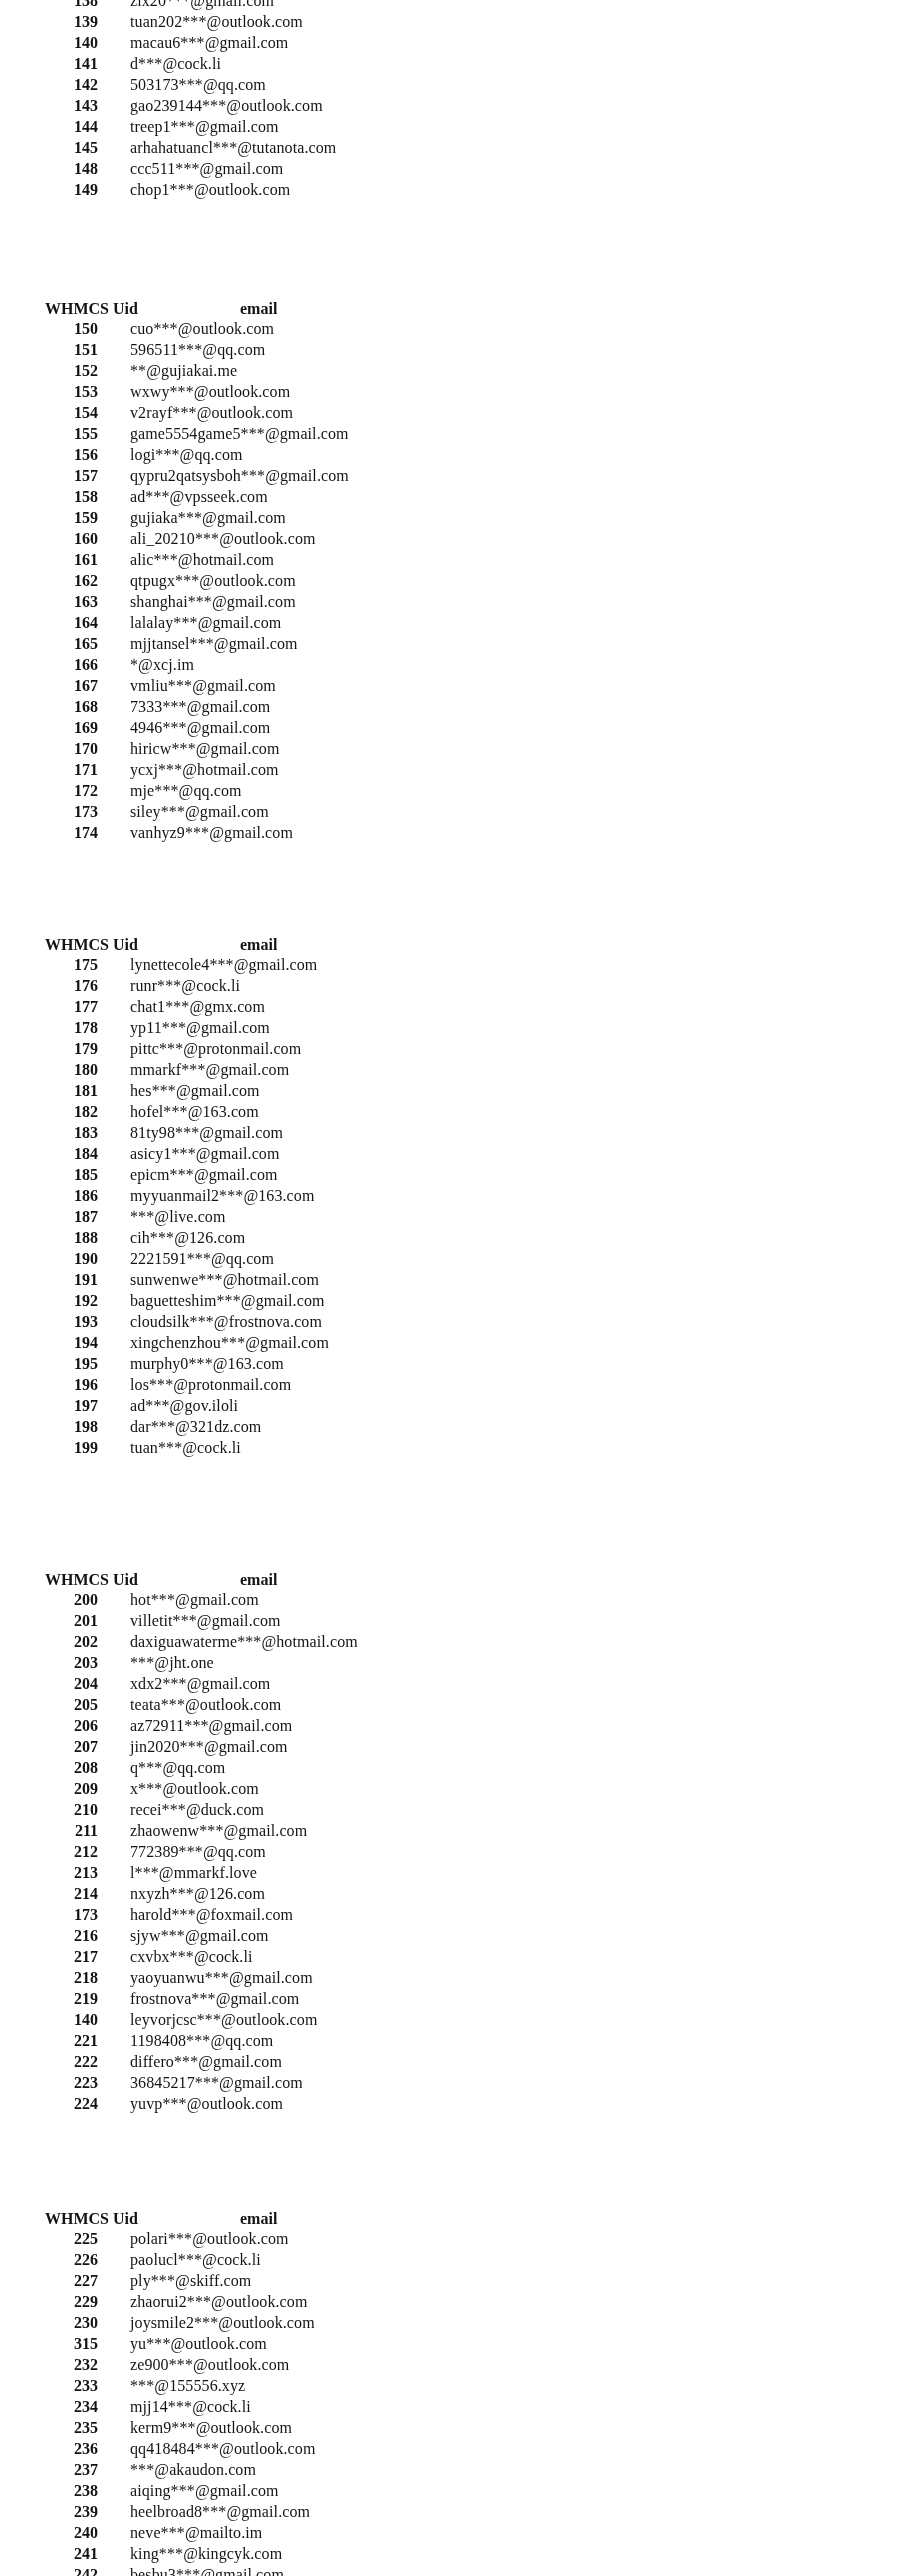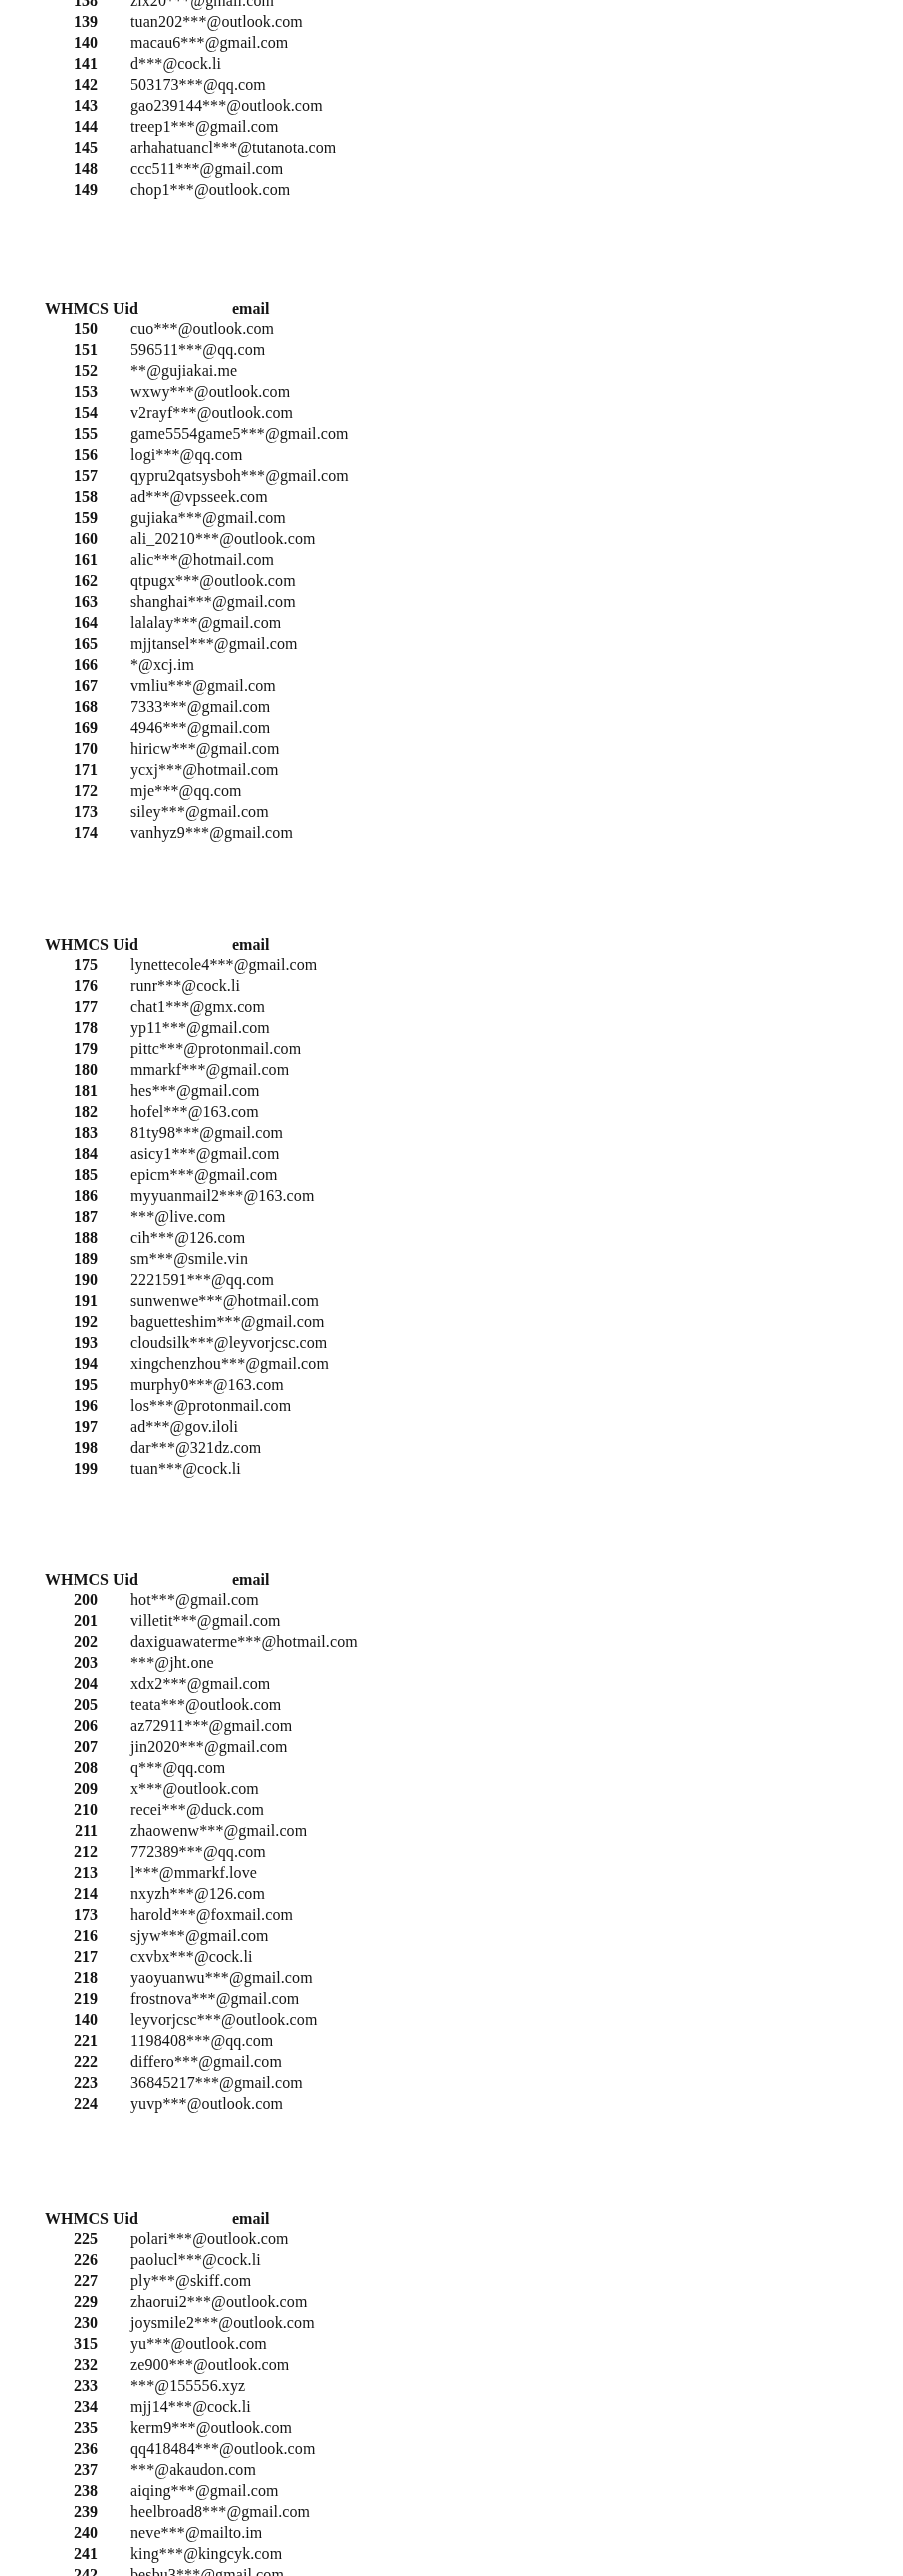--- a/index.html
+++ b/index.html
@@ -9,21 +9,21 @@
     font-family:"Liberation Serif","DejaVu Serif",serif;
   }
   #doc{position:absolute;inset:0;}
   .section{position:absolute;left:0;width:904px;}
   .thead{position:absolute;left:0;top:0;height:21px;width:765px;}
   .col-uid-label{
     position:absolute;left:45px;top:0;height:21px;line-height:21px;
     font-size:16px;font-weight:700;white-space:nowrap;
   }
   .col-email-label{
-    position:absolute;left:232px;top:0;height:21px;line-height:21px;
+    position:absolute;left:240px;top:0;height:21px;line-height:21px;
     font-size:16px;font-weight:700;white-space:nowrap;
   }
   .rows{position:absolute;left:0;top:19.6px;width:904px;}
   .row{position:relative;height:21px;width:904px;}
   .uid{
     position:absolute;left:36px;top:0;width:62px;height:21px;line-height:21px;
     text-align:right;font-size:16px;font-weight:700;white-space:nowrap;
   }
   .email{
     position:absolute;left:130px;top:0;height:21px;line-height:21px;
@@ -242,38 +242,34 @@
         </div>
         <div class="row">
           <span class="uid">187</span>
           <span class="email">***@live.com</span>
         </div>
         <div class="row">
           <span class="uid">188</span>
           <span class="email">cih***@126.com</span>
         </div>
         <div class="row">
-          <span class="uid">189</span>
-          <span class="email">sm***@smile.vin</span>
-        </div>
-        <div class="row">
           <span class="uid">190</span>
           <span class="email">2221591***@qq.com</span>
         </div>
         <div class="row">
           <span class="uid">191</span>
           <span class="email">sunwenwe***@hotmail.com</span>
         </div>
         <div class="row">
           <span class="uid">192</span>
           <span class="email">baguetteshim***@gmail.com</span>
         </div>
         <div class="row">
           <span class="uid">193</span>
-          <span class="email">cloudsilk***@leyvorjcsc.com</span>
+          <span class="email">cloudsilk***@frostnova.com</span>
         </div>
         <div class="row">
           <span class="uid">194</span>
           <span class="email">xingchenzhou***@gmail.com</span>
         </div>
         <div class="row">
           <span class="uid">195</span>
           <span class="email">murphy0***@163.com</span>
         </div>
         <div class="row">

